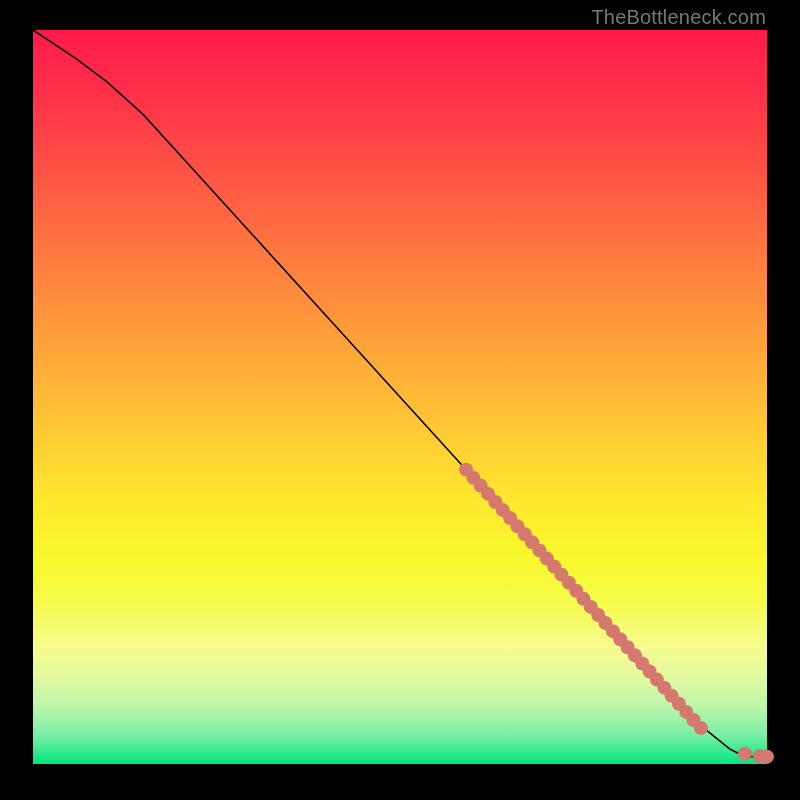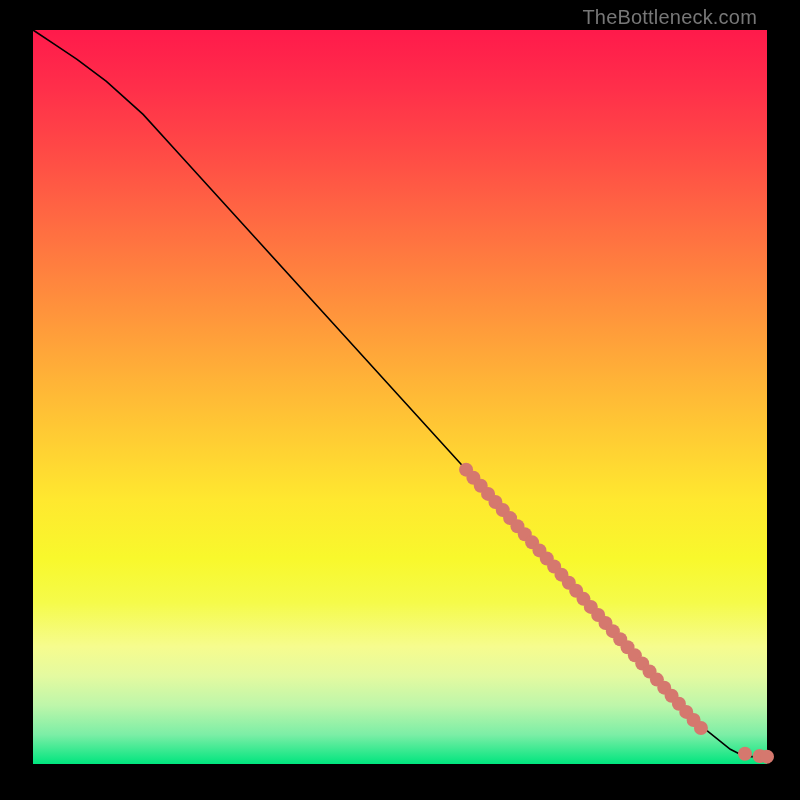--- a/index.html
+++ b/index.html
@@ -40,21 +40,21 @@
       #f6fc8e 84%,
       #e4faa0 88%,
       #bef6aa 92%,
       #7ceea6 96%,
       #00e57e 100%
     );
   }
   .attribution {
     position: absolute;
     top: 6px;
-    right: 43px;
+    right: 34px;
     color: #777;
     font-size: 20px;
     font-weight: 500;
     letter-spacing: 0.2px;
     text-align: center;
   }
   svg.curve {
     position: absolute;
     left: 0;
     top: 0;

